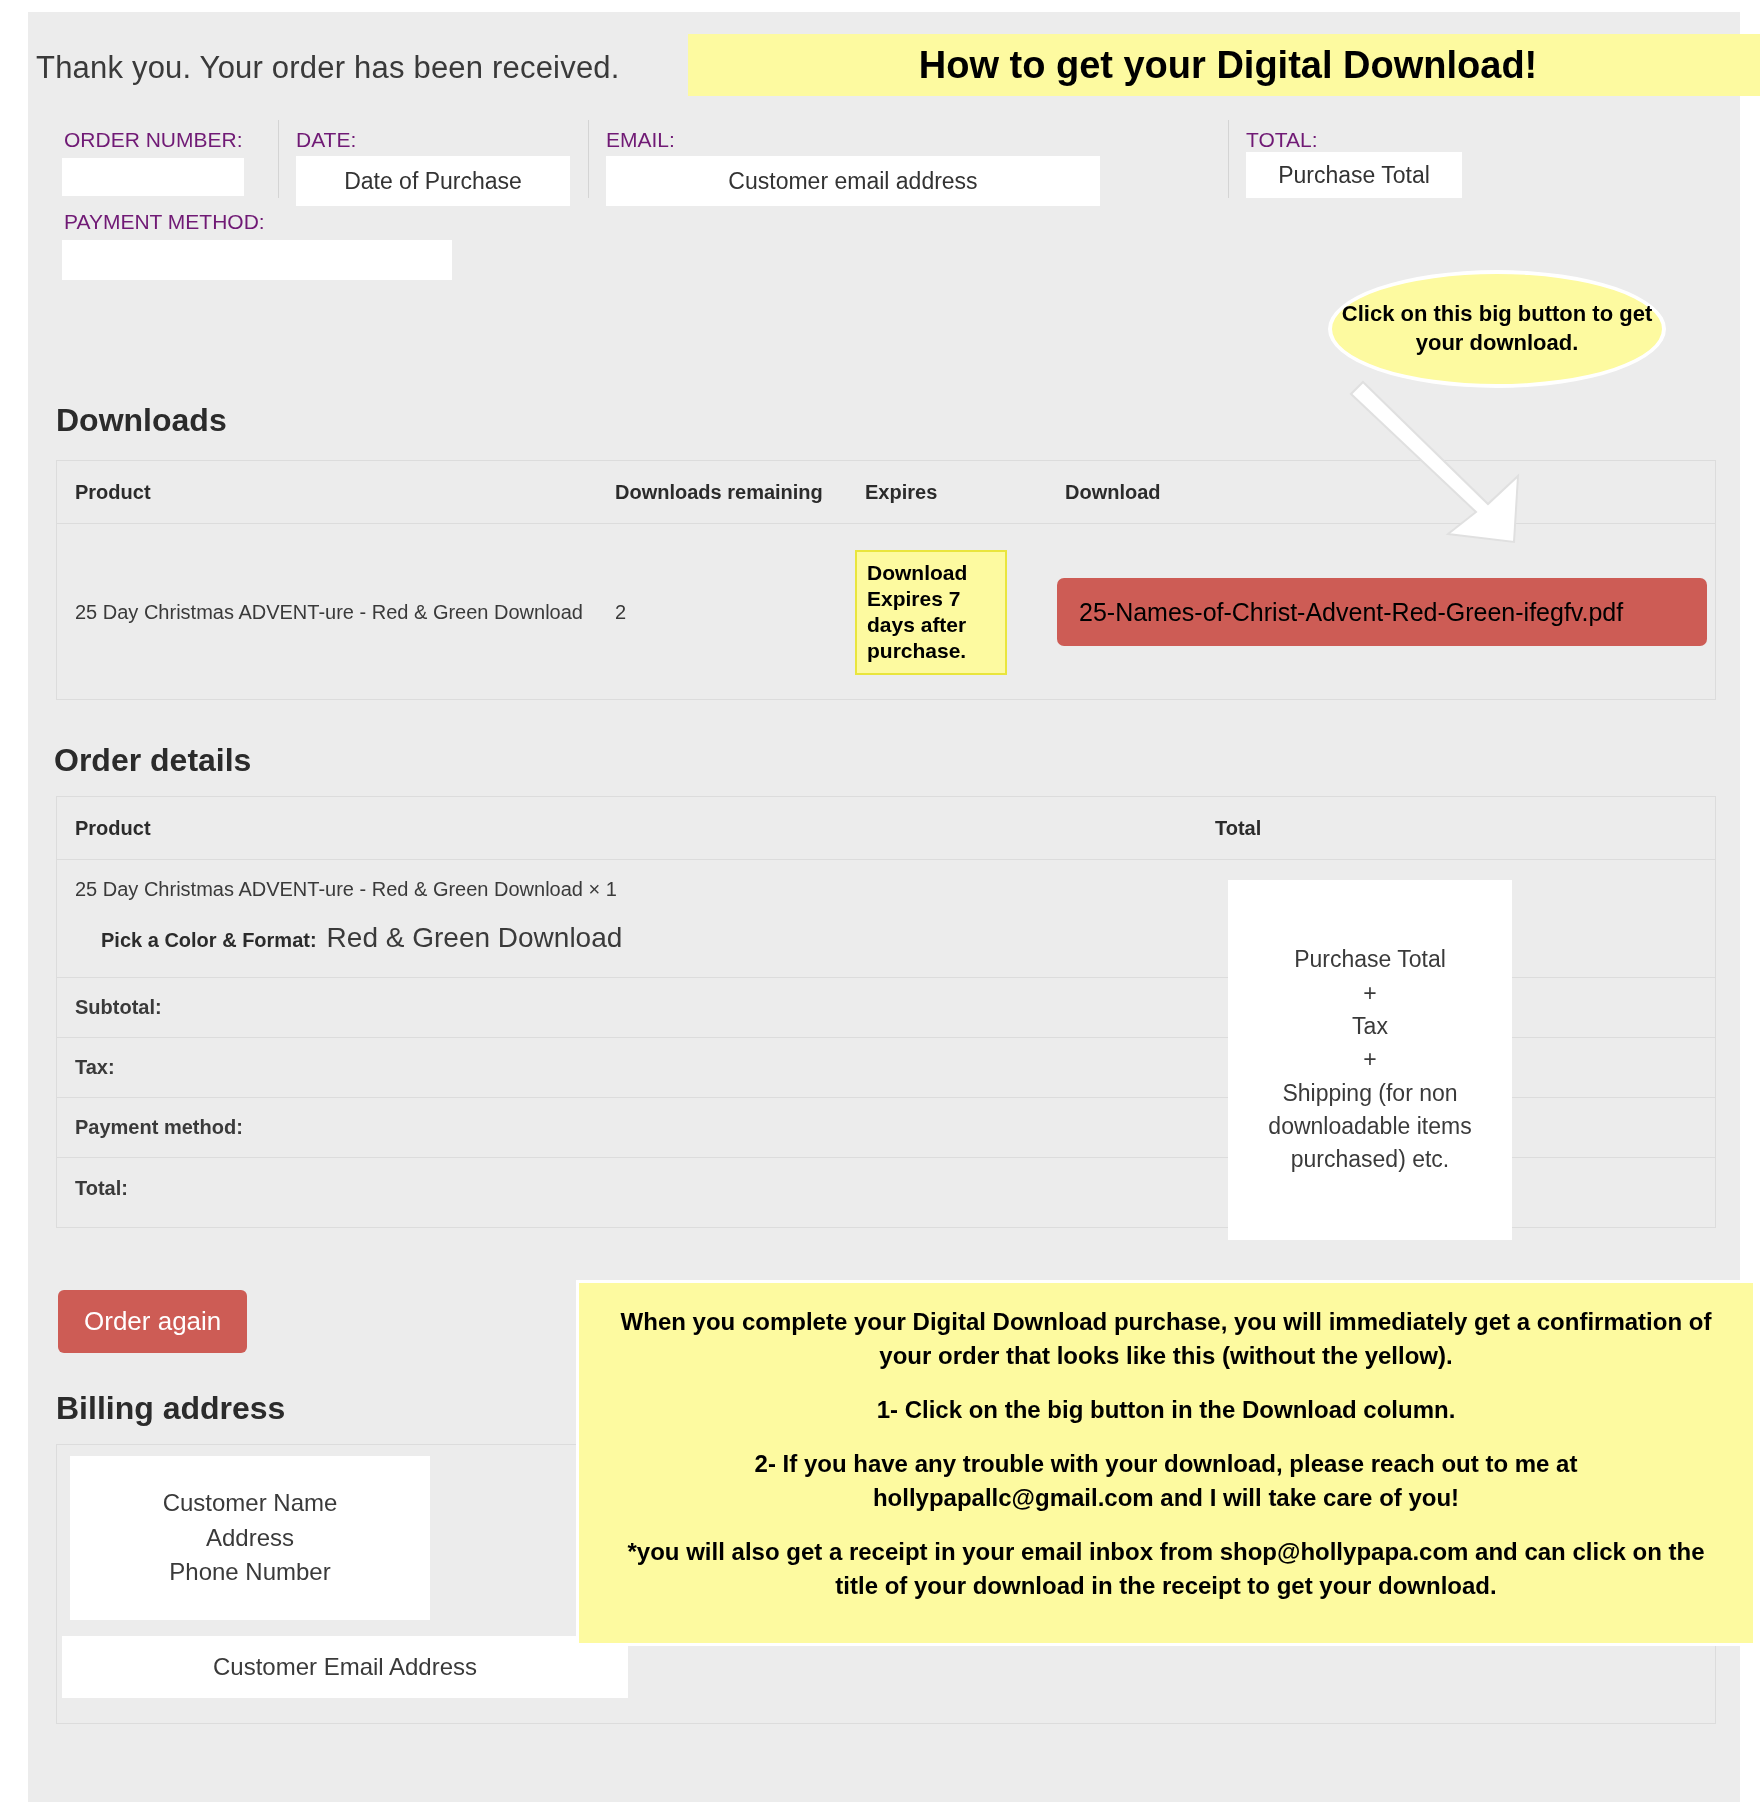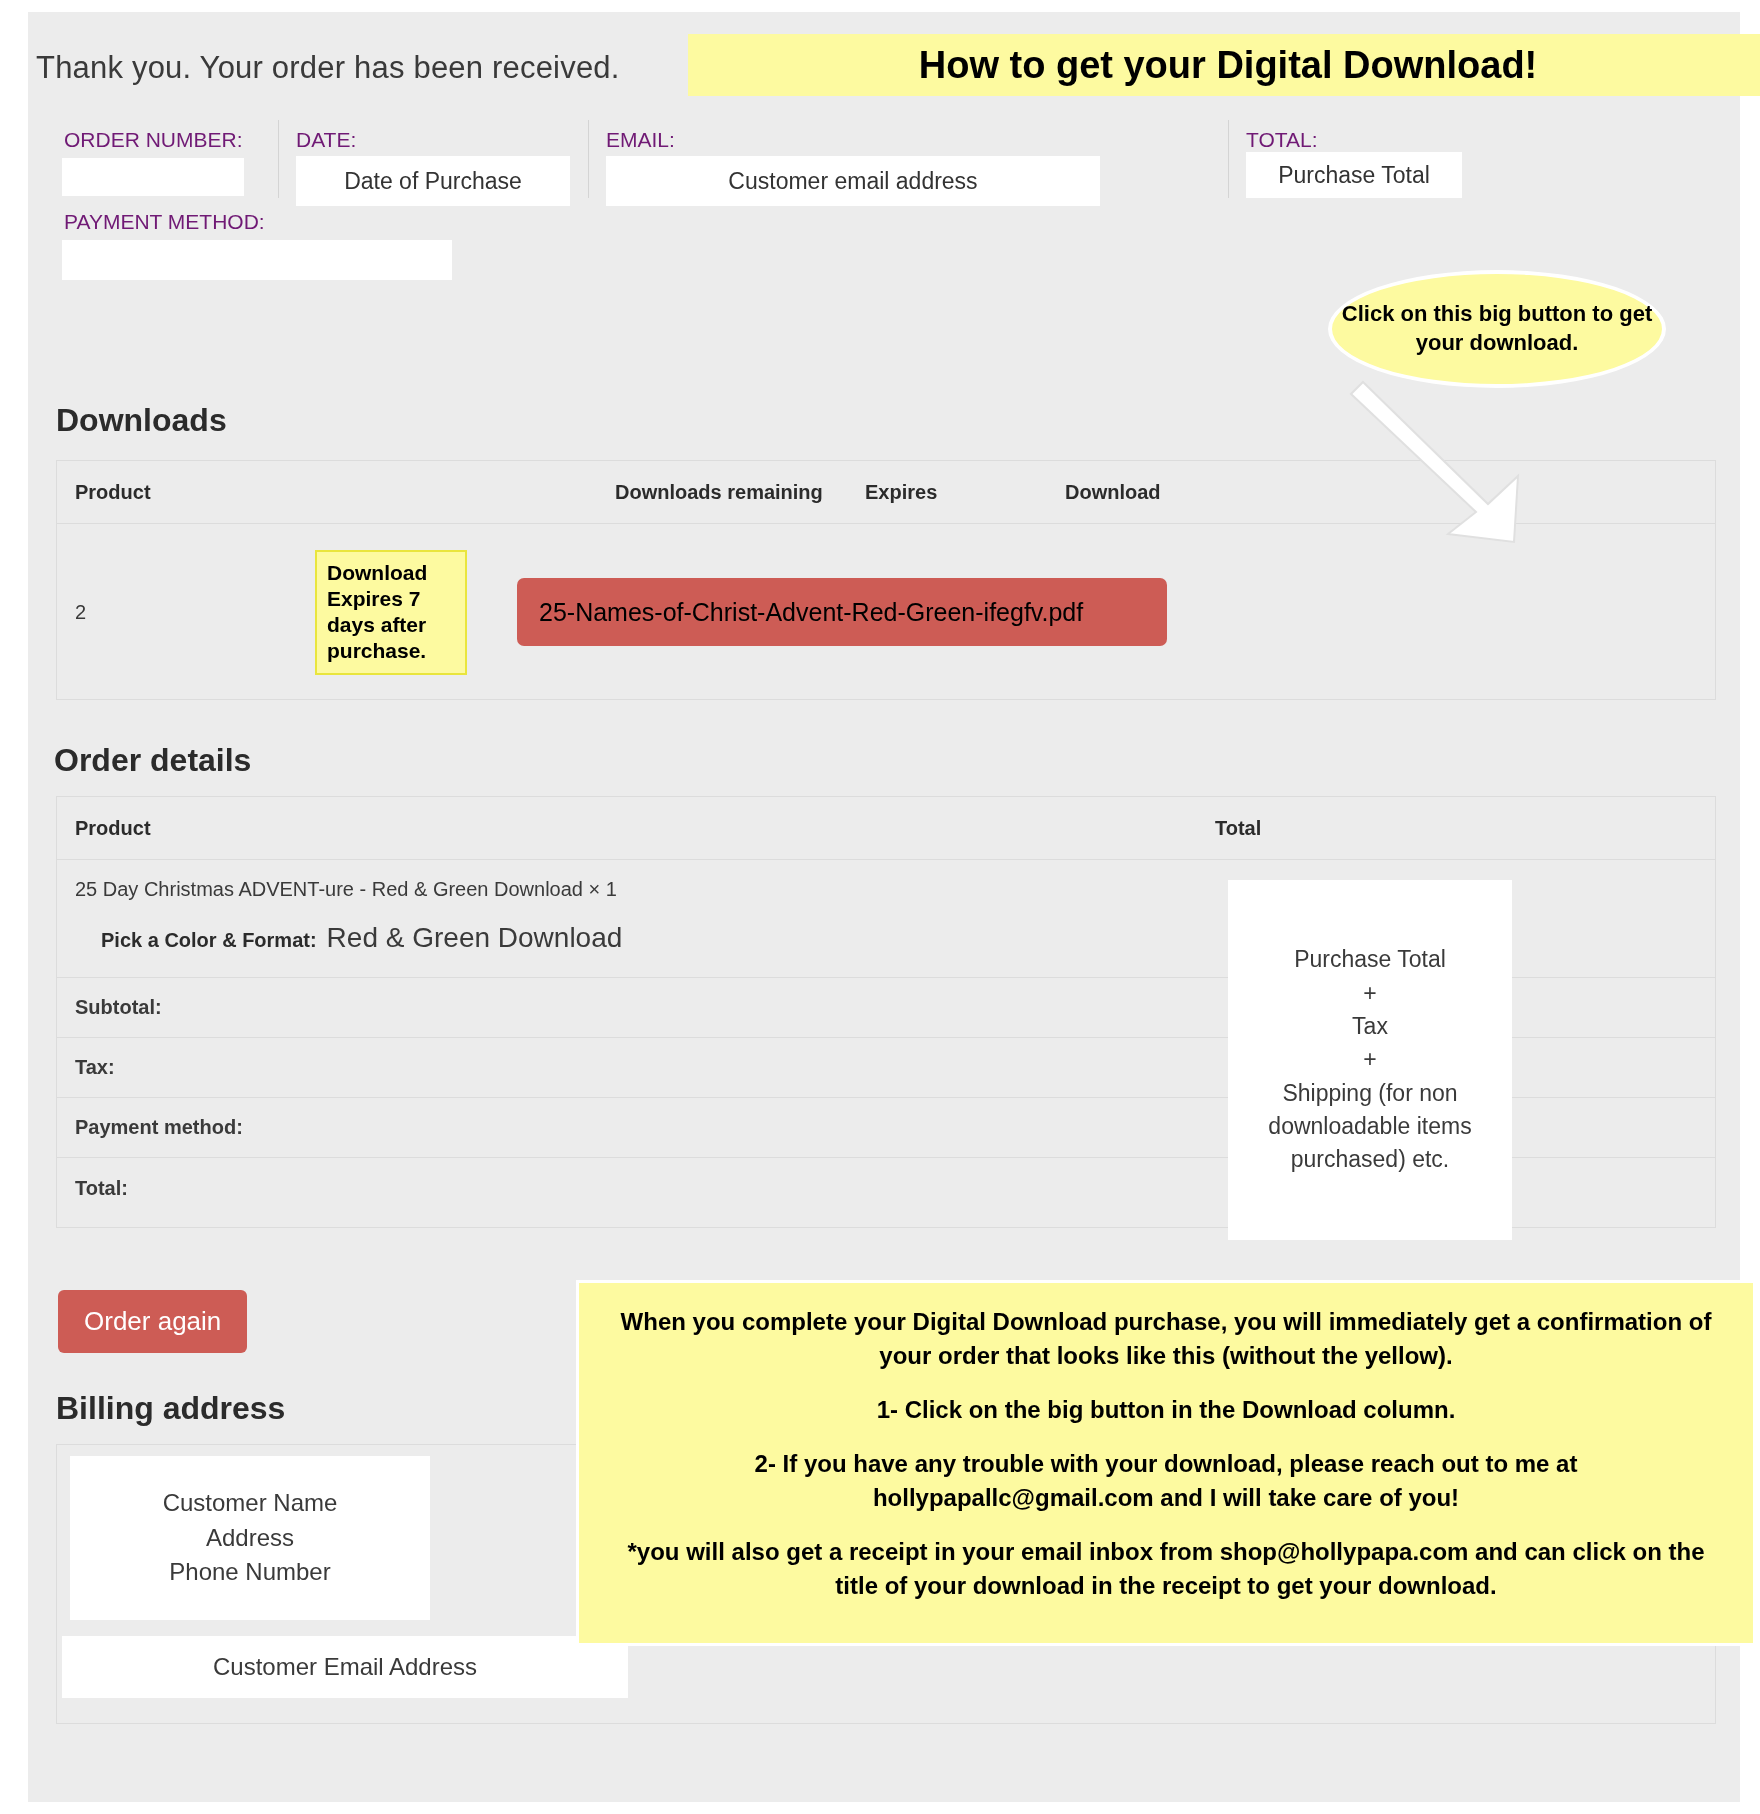--- a/index.html
+++ b/index.html
@@ -301,20 +301,21 @@
   <div class="section-title" style="left:28px; top:390px;">Downloads</div>
 
   <div class="table" style="left:28px; top:448px; width:1660px; height:240px;">
     <div class="thead">
       <div class="th" style="width:540px;">Product</div>
       <div class="th" style="width:250px;">Downloads remaining</div>
       <div class="th" style="width:200px;">Expires</div>
       <div class="th" style="width:660px;">Download</div>
     </div>
     <div class="trow" style="height:176px; border-bottom:none;">
+      <div class="td" style="width:540px;">25 Day Christmas ADVENT-ure - Red &amp; Green Download</div>
       <div class="td" style="width:250px;">2</div>
       <div class="td" style="width:200px; padding-left:8px;">
         <div class="expires-note">Download Expires 7 days after purchase.</div>
       </div>
       <div class="td" style="width:660px; padding-left:10px;">
         <button class="dl-button">25-Names-of-Christ-Advent-Red-Green-ifegfv.pdf</button>
       </div>
     </div>
   </div>
 

